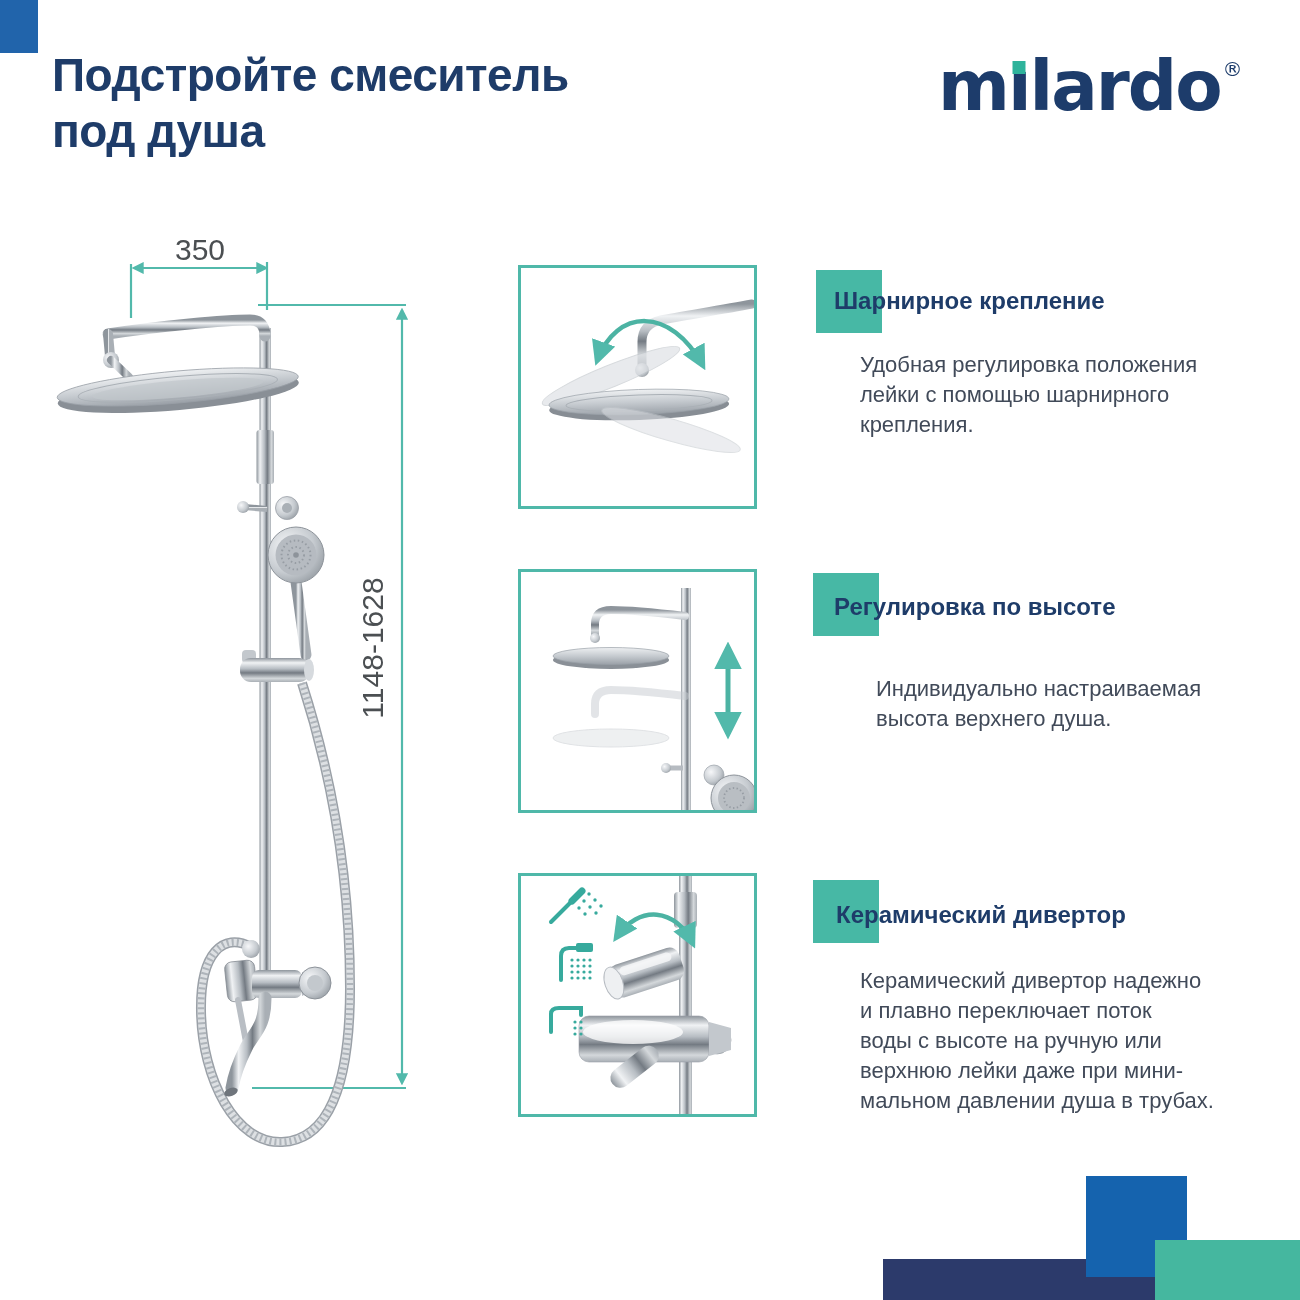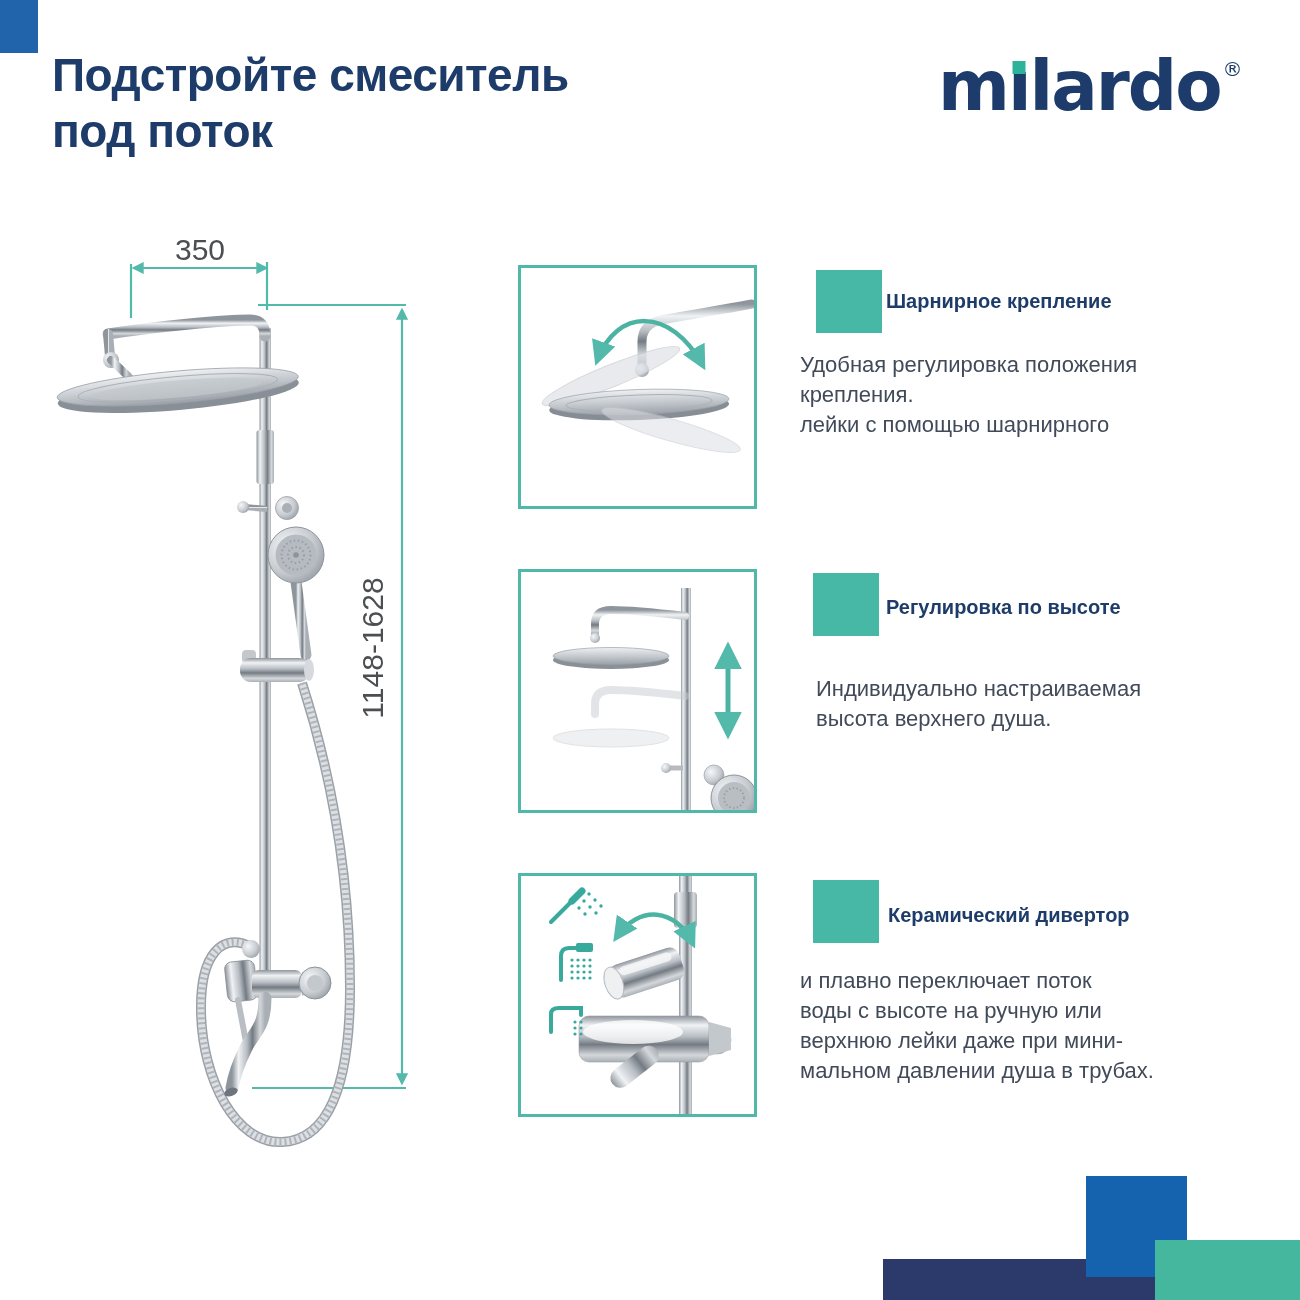--- a/index.html
+++ b/index.html
@@ -17,40 +17,40 @@
   
   .logo{position:absolute;left:938px;top:46px;display:flex;align-items:flex-start;
         color:#1d3c6b;font-weight:bold;font-family:"DejaVu Sans",sans-serif;}
   .logo .seg{font-size:69px;line-height:80px;letter-spacing:-2px;}
   .logo .i-wrap{position:relative;}
   .logo .i-dot{position:absolute;left:50%;transform:translateX(-50%);top:15px;
                width:13px;height:13px;background:#2eb39b;}
   .logo .reg{font-size:20px;line-height:20px;margin-top:13px;margin-left:2px;font-weight:normal;}
   
   .feat-square{position:absolute;width:66px;height:63px;background:#47b8a5;}
-  .feat-title{position:absolute;left:886px;font-size:20px;font-weight:bold;color:#1e3c69;
+  .feat-title{position:absolute;left:834px;font-size:24px;font-weight:bold;color:#1e3c69;
               line-height:30px;white-space:nowrap;}
-  .feat-body{position:absolute;left:800px;width:420px;font-size:22px;line-height:30px;color:#414a59;}
+  .feat-body{position:absolute;left:860px;width:420px;font-size:22px;line-height:30px;color:#414a59;}
   .feat-body span{display:block;}
   
   .inset{position:absolute;left:518px;width:239px;height:244px;border:3px solid #4fb8a9;
          box-sizing:border-box;background:#fff;}
   .inset svg{display:block;}
   .diagram{position:absolute;left:30px;top:230px;}
 </style>
 </head>
 <body>
 
 <div class="page">
 
   <div class="sq corner-tl"></div>
 
   <h1 class="title" style="margin:0;">
     <span style="display:block">Подстройте смеситель</span>
-    <span style="display:block">под поток</span>
+    <span style="display:block">под душа</span>
   </h1>
 
   <div class="logo">
     <span class="seg">m</span>
     <span class="seg i-wrap"><span>ı</span><span class="i-dot"></span></span>
     <span class="seg">lardo</span>
     <span class="reg">®</span>
   </div>
 
   <svg class="diagram" width="440" height="930" viewBox="0 0 440 930">
@@ -265,34 +265,35 @@
           </g>
         </g>
       </g>
     </svg>
   </div>
 
   <div class="feat-square" style="left:816px;top:270px;"></div>
   <h2 class="feat-title" style="top:286px;margin:0;">Шарнирное крепление</h2>
   <p class="feat-body" style="top:350px;margin:0;">
     <span>Удобная регулировка положения</span>
+    <span>лейки с помощью шарнирного</span>
     <span>крепления.</span>
-    <span>лейки с помощью шарнирного</span>
   </p>
 
   <div class="feat-square" style="left:813px;top:573px;"></div>
   <h2 class="feat-title" style="top:592px;margin:0;">Регулировка по высоте</h2>
   <p class="feat-body" style="top:658px;margin:16px;">
     <span>Индивидуально настраиваемая</span>
     <span>высота верхнего душа.</span>
   </p>
 
   <div class="feat-square" style="left:813px;top:880px;"></div>
   <h2 class="feat-title" style="top:898px;margin:2px;">Керамический дивертор</h2>
   <p class="feat-body" style="top:966px;margin:0;">
+    <span>Керамический дивертор надежно</span>
     <span>и плавно переключает поток</span>
     <span>воды с высоте на ручную или</span>
     <span>верхнюю лейки даже при мини-</span>
     <span>мальном давлении душа в трубах.</span>
   </p>
 
   <div class="sq decor-navy"></div>
   <div class="sq decor-blue"></div>
   <div class="sq decor-teal"></div>
 

